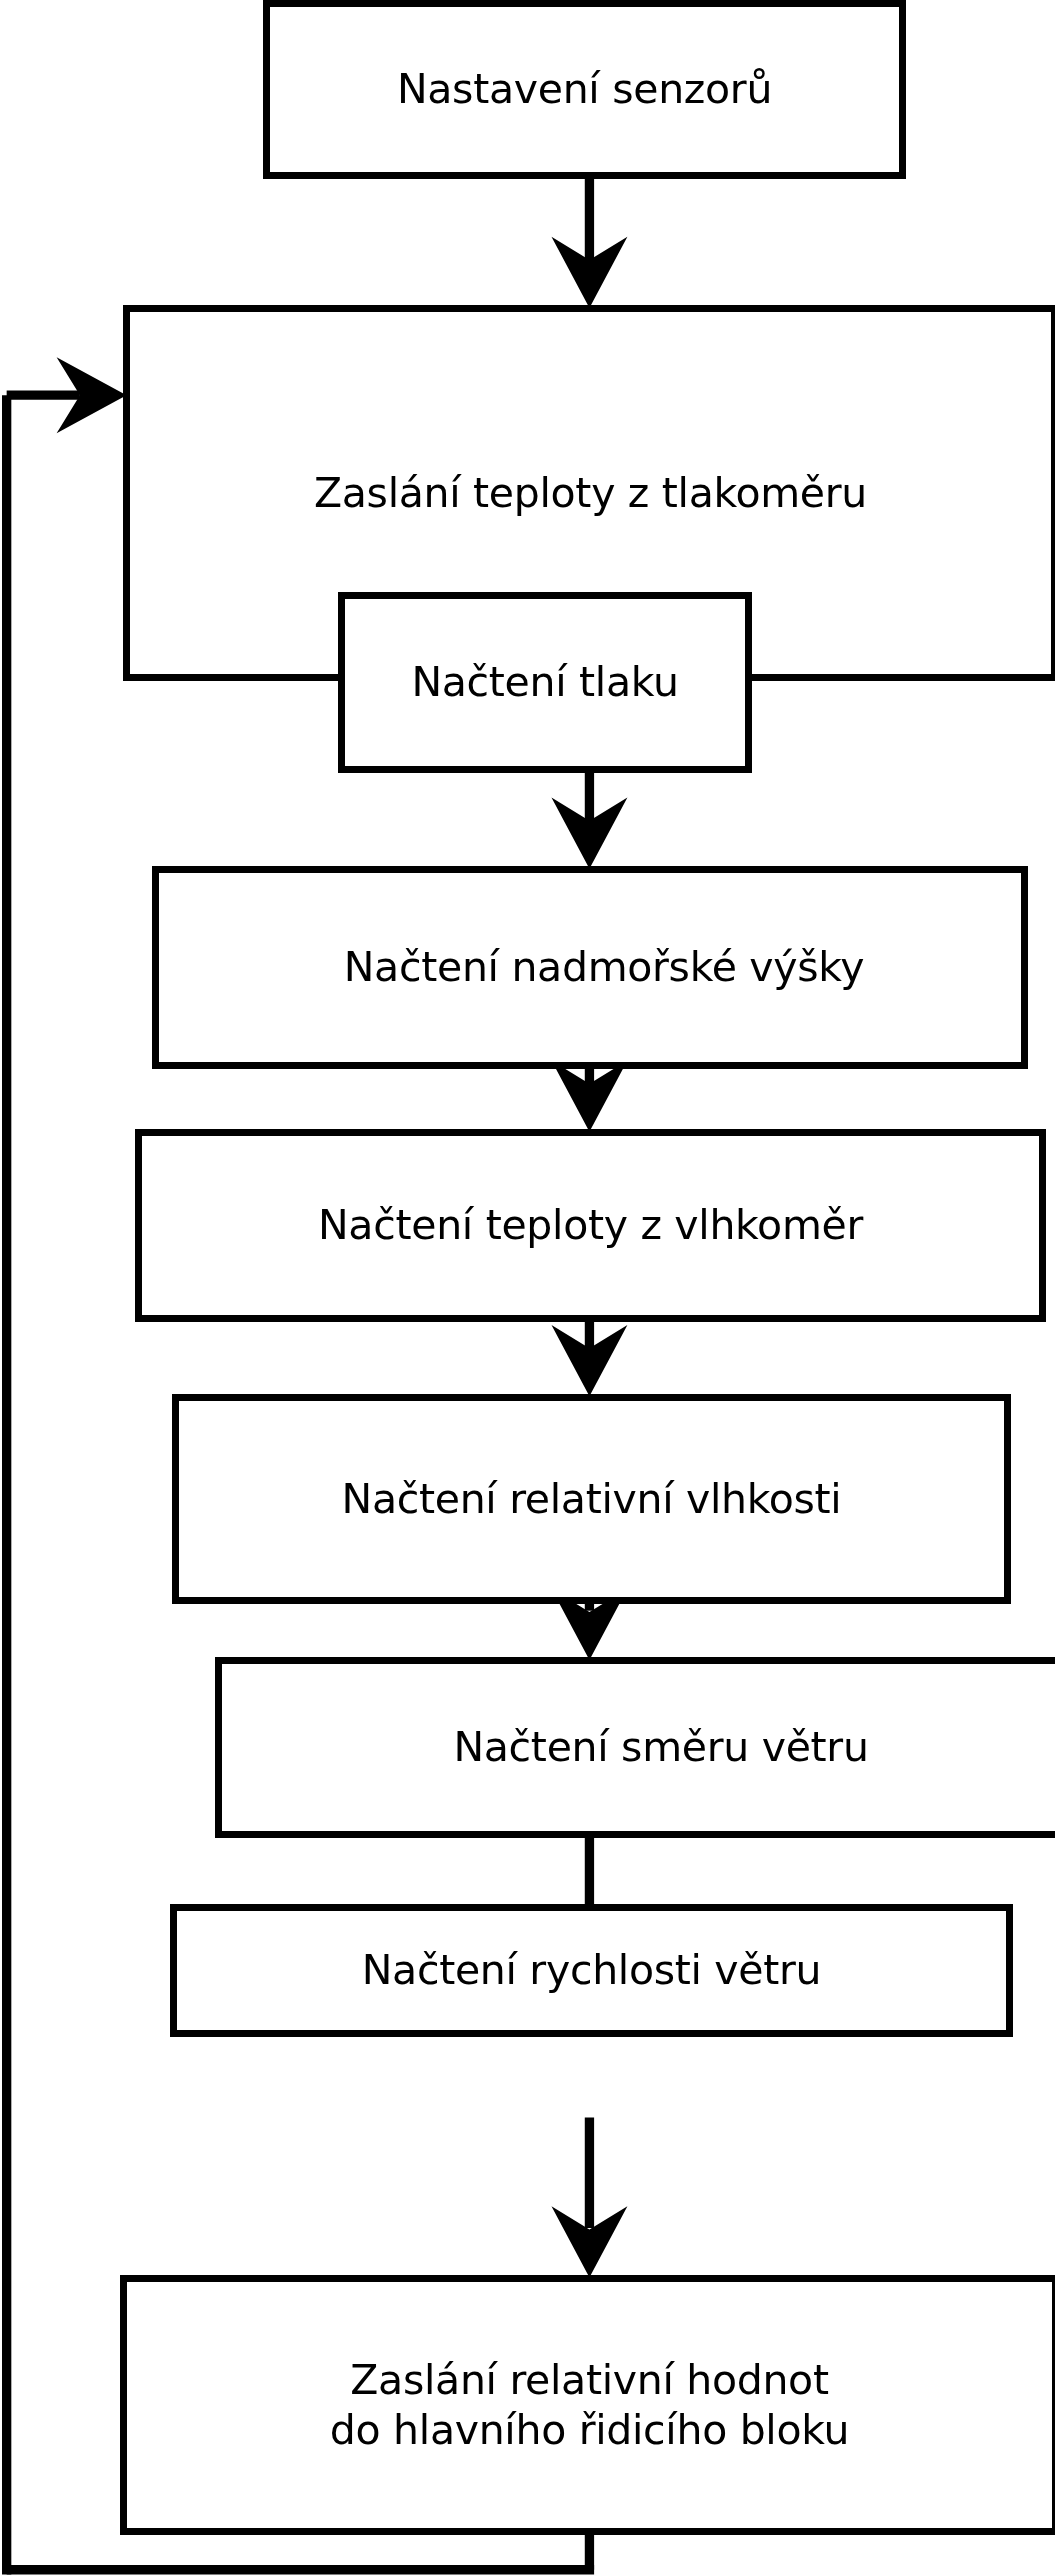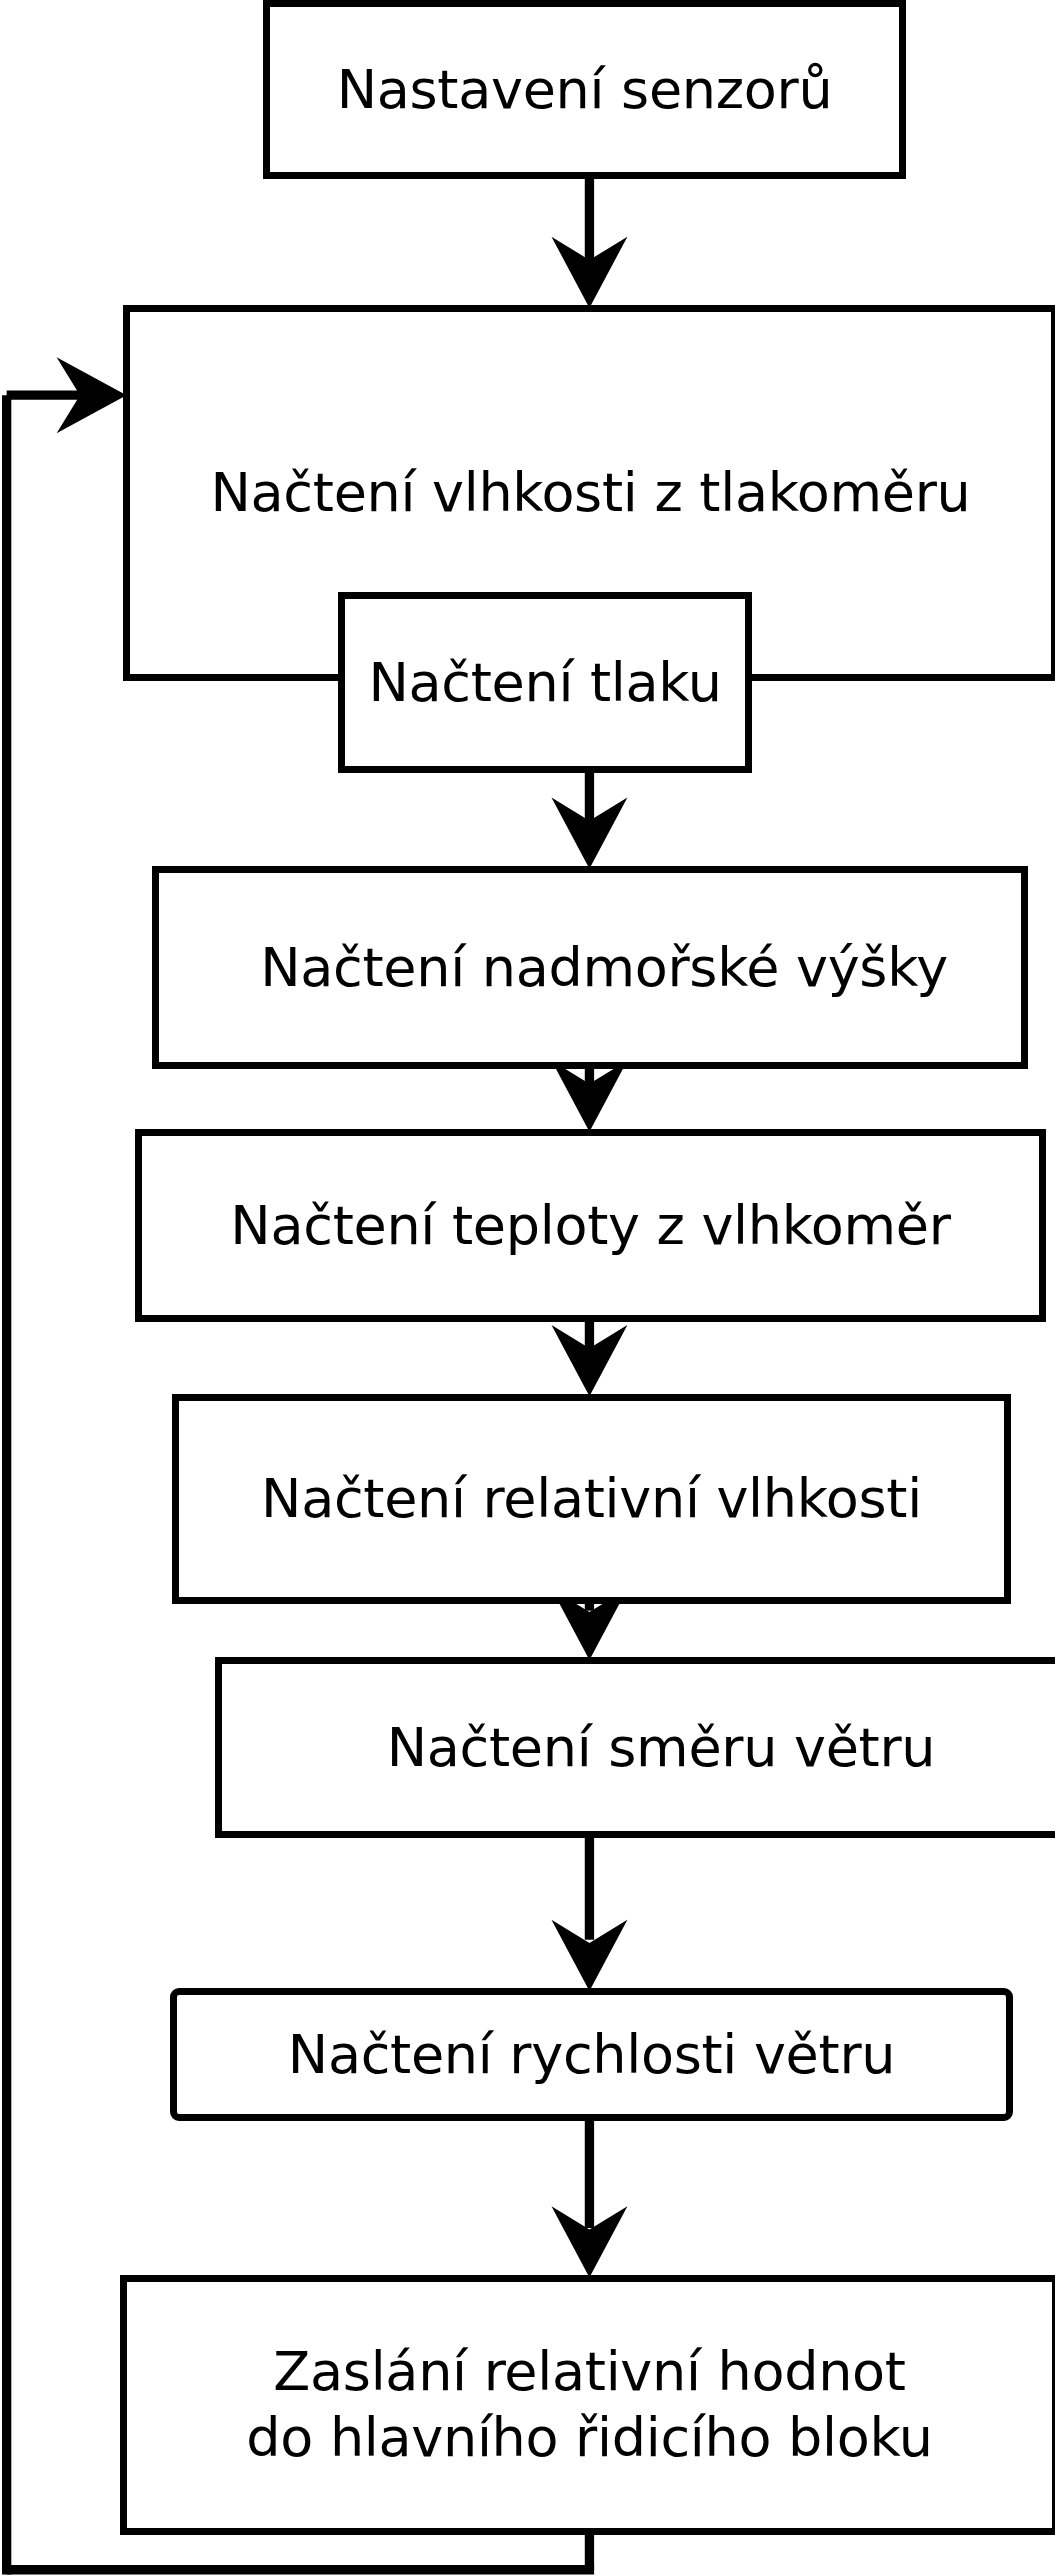--- a/index.html
+++ b/index.html
@@ -39,21 +39,21 @@
     box-sizing: border-box;
     background: #ffffff;
     border: 7.3px solid #000000;
     display: flex;
     align-items: center;
     justify-content: center;
     pointer-events: auto;
   }
   .node-label {
     font-family: "DejaVu Sans", "Liberation Sans", sans-serif;
-    font-size: 54px;
+    font-size: 41px;
     line-height: 1.22;
     color: #000000;
     text-align: center;
     white-space: pre-line;
     padding: 0 9.3px;
     letter-spacing: -0.3px;
   }
 </style>
 </head>
 <body>
@@ -116,21 +116,21 @@
     </g>
   </svg>
 
   <div class="node-layer">
 
     <div class="node" style="left:263px; top:0px; width:643px; height:179px;">
       <span class="node-label">Nastavení senzorů</span>
     </div>
 
     <div class="node" style="left:123px; top:305px; width:935px; height:376px;">
-      <span class="node-label">Načtení vlhkosti z tlakoměru</span>
+      <span class="node-label">Zaslání teploty z tlakoměru</span>
     </div>
 
     <div class="node" style="left:338px; top:592px; width:414px; height:181px;">
       <span class="node-label">Načtení tlaku</span>
     </div>
 
     <div class="node" style="left:152px; top:866px; width:876px; height:203px;padding-left:28px;">
       <span class="node-label">Načtení nadmořské výšky</span>
     </div>
 
@@ -139,21 +139,21 @@
     </div>
 
     <div class="node" style="left:172px; top:1394px; width:839px; height:210px;">
       <span class="node-label">Načtení relativní vlhkosti</span>
     </div>
 
     <div class="node" style="left:172px; top:1657px; width:892px; height:181px;margin-left:43px;">
       <span class="node-label">Načtení směru větru</span>
     </div>
 
-    <div class="node" style="left:170px; top:1988px; width:843px; height:133px;border-radius:9px;">
+    <div class="node" style="left:170px; top:1904px; width:843px; height:133px;">
       <span class="node-label">Načtení rychlosti větru</span>
     </div>
 
     <div class="node" style="left:120px; top:2275px; width:939px; height:260px;">
       <span class="node-label">Zaslání relativní hodnot
 do hlavního řidicího bloku</span>
     </div>
 
   </div>
 </div>

